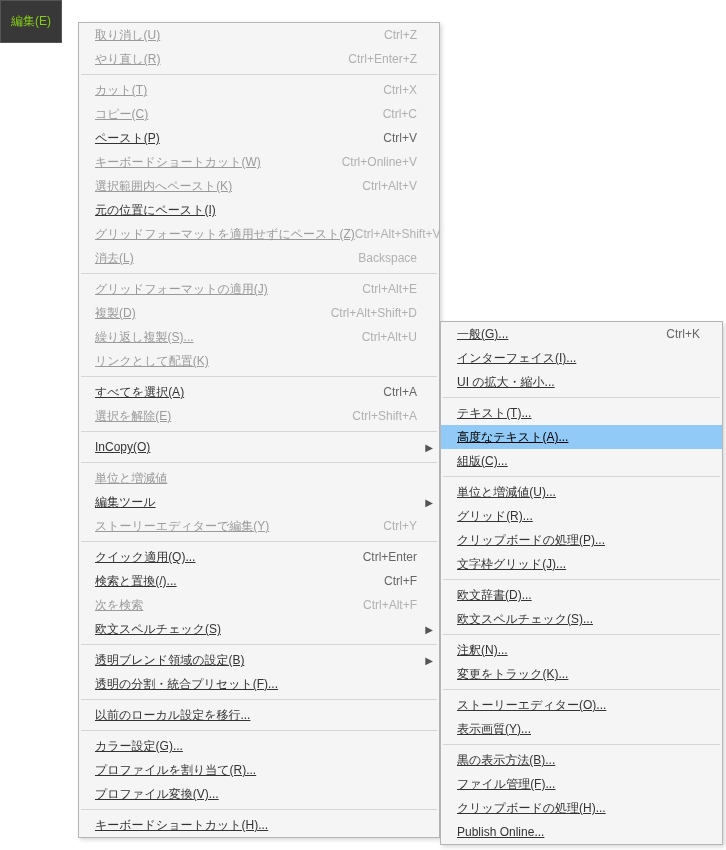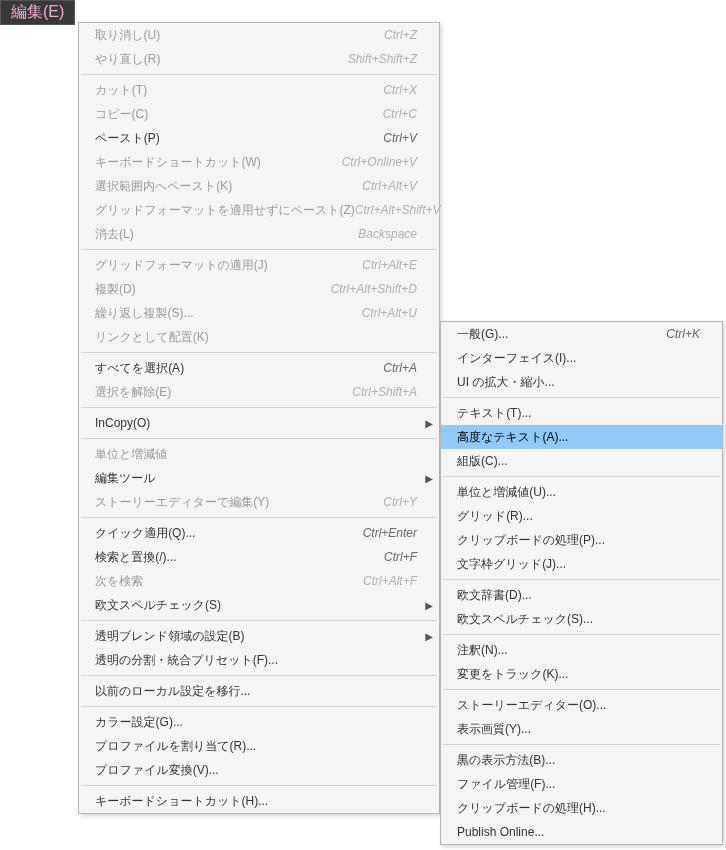--- a/index.html
+++ b/index.html
@@ -9,23 +9,23 @@
       background: #fff;
       width: 726px;
       height: 850px;
       position: relative;
     }
     .menu-tab {
       position: absolute;
       top: 0;
       left: 0;
       background: #383838;
-      color: #f9a8d4;
-      padding: 1px 10px;
-      font-size: 16px;
+      color: #84cc16;
+      padding: 12px 10px;
+      font-size: 12px;
       border: 1px solid #555;
     }
     .menu-panel {
       position: absolute;
       background: #f5f5f5;
       border: 1px solid #b5b5b5;
       box-shadow: 2px 2px 4px rgba(0,0,0,0.15);
     }
     .main-menu {
       top: 22px;
@@ -50,53 +50,52 @@
     .menu-item.disabled {
       color: #9a9a9a;
     }
     .menu-item.highlighted {
       background: #91c9f7;
       color: #000;
     }
     .menu-item .shortcut {
       color: #666;
       font-size: 12px;
-      font-style: italic;
     }
     .menu-item.disabled .shortcut {
       color: #b0b0b0;
     }
     .menu-item .arrow {
       position: absolute;
       right: 6px;
       font-size: 10px;
       color: #555;
     }
     .separator {
       height: 1px;
       background: #d5d5d5;
       margin: 3px 2px;
     }
-    .label-text { white-space: nowrap; }
+    .label-text { white-space: nowrap; text-decoration: underline; }
   </style>
 </head>
 <body>
 
 <div class="menu-tab">
   <span>編集(E)</span>
 </div>
 
 <div class="menu-panel main-menu" id="main-menu">
     <div class="menu-item disabled">
       <span class="label-text">取り消し(U)</span>
       <span class="shortcut">Ctrl+Z</span>
     </div>
     <div class="menu-item disabled">
       <span class="label-text">やり直し(R)</span>
-      <span class="shortcut">Shift+Shift+Z</span>
+      <span class="shortcut">Ctrl+Enter+Z</span>
     </div>
     <div class="separator"></div>
     <div class="menu-item disabled">
       <span class="label-text">カット(T)</span>
       <span class="shortcut">Ctrl+X</span>
     </div>
     <div class="menu-item disabled">
       <span class="label-text">コピー(C)</span>
       <span class="shortcut">Ctrl+C</span>
     </div>
@@ -104,20 +103,23 @@
       <span class="label-text">ペースト(P)</span>
       <span class="shortcut">Ctrl+V</span>
     </div>
     <div class="menu-item disabled">
       <span class="label-text">キーボードショートカット(W)</span>
       <span class="shortcut">Ctrl+Online+V</span>
     </div>
     <div class="menu-item disabled">
       <span class="label-text">選択範囲内へペースト(K)</span>
       <span class="shortcut">Ctrl+Alt+V</span>
+    </div>
+    <div class="menu-item">
+      <span class="label-text">元の位置にペースト(I)</span>
     </div>
     <div class="menu-item disabled">
       <span class="label-text">グリッドフォーマットを適用せずにペースト(Z)</span>
       <span class="shortcut">Ctrl+Alt+Shift+V</span>
     </div>
     <div class="menu-item disabled">
       <span class="label-text">消去(L)</span>
       <span class="shortcut">Backspace</span>
     </div>
     <div class="separator"></div>

